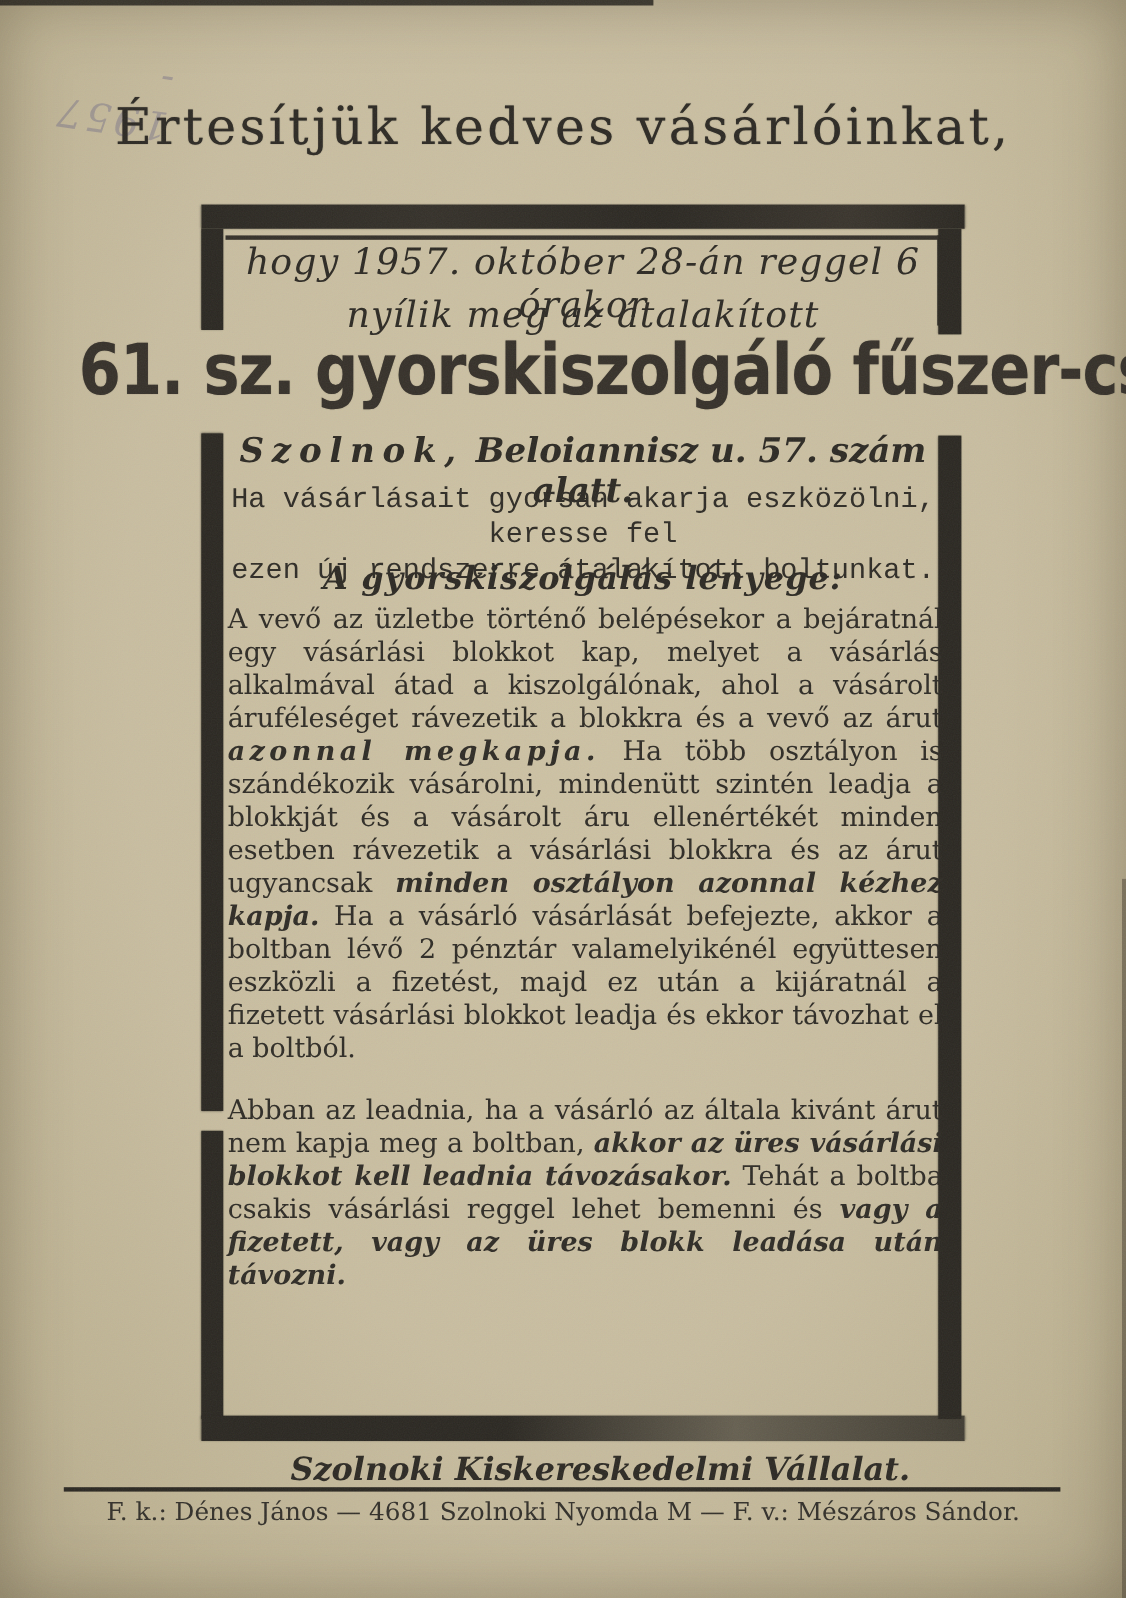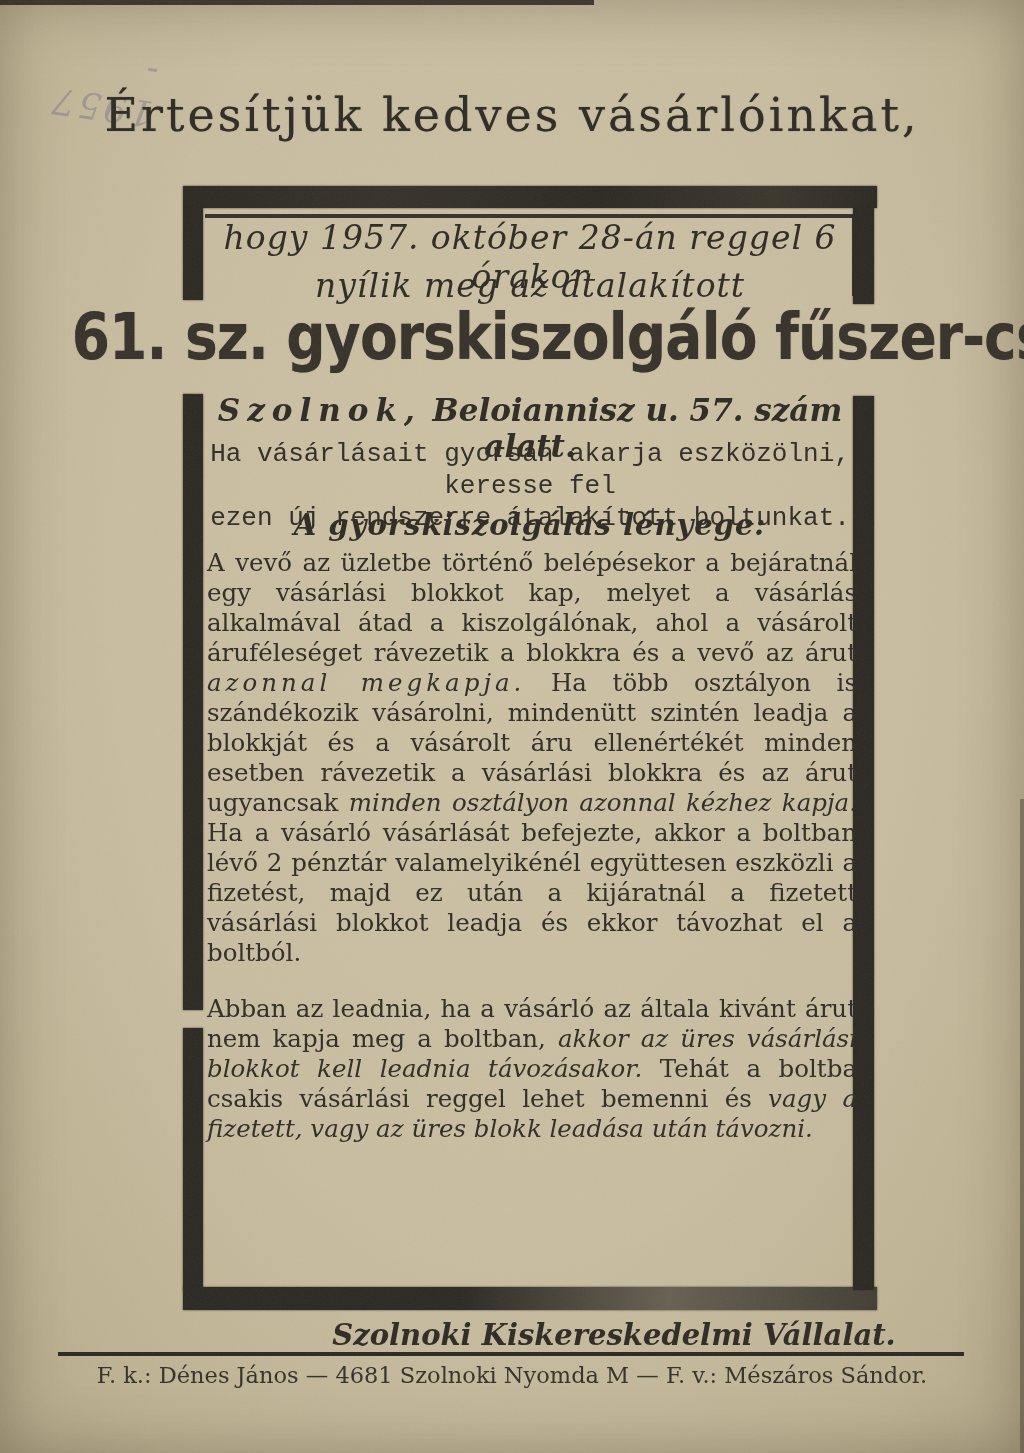--- a/index.html
+++ b/index.html
@@ -88,25 +88,25 @@
     letter-spacing:1px;
     color:#2d2a24;
   }
   .body-text{
     position:absolute;left:207px;top:548px;width:650px;
     font-size:24.5px;line-height:30px;
     text-align:justify;
     color:#2f2c26;
   }
   .body-text p{margin:0 0 26px 0;}
-  .body-text .em{font-weight:normal;font-style:italic;}
+  .body-text .em{font-weight:bold;font-style:italic;}
   .body-text .sp{letter-spacing:4px;}
   .signature{
     position:absolute;right:60px;top:1318px;width:700px;
-    text-align:center;
+    text-align:left;
     font-size:29px;font-weight:bold;font-style:italic;
     color:#2d2a24;
   }
   .footer-rule{position:absolute;left:58px;top:1352px;width:906px;height:4px;background:#2b2822;}
   .footer{
     position:absolute;left:0;top:1362px;width:100%;
     text-align:center;
     font-size:22.5px;
     color:#33302a;
   }

